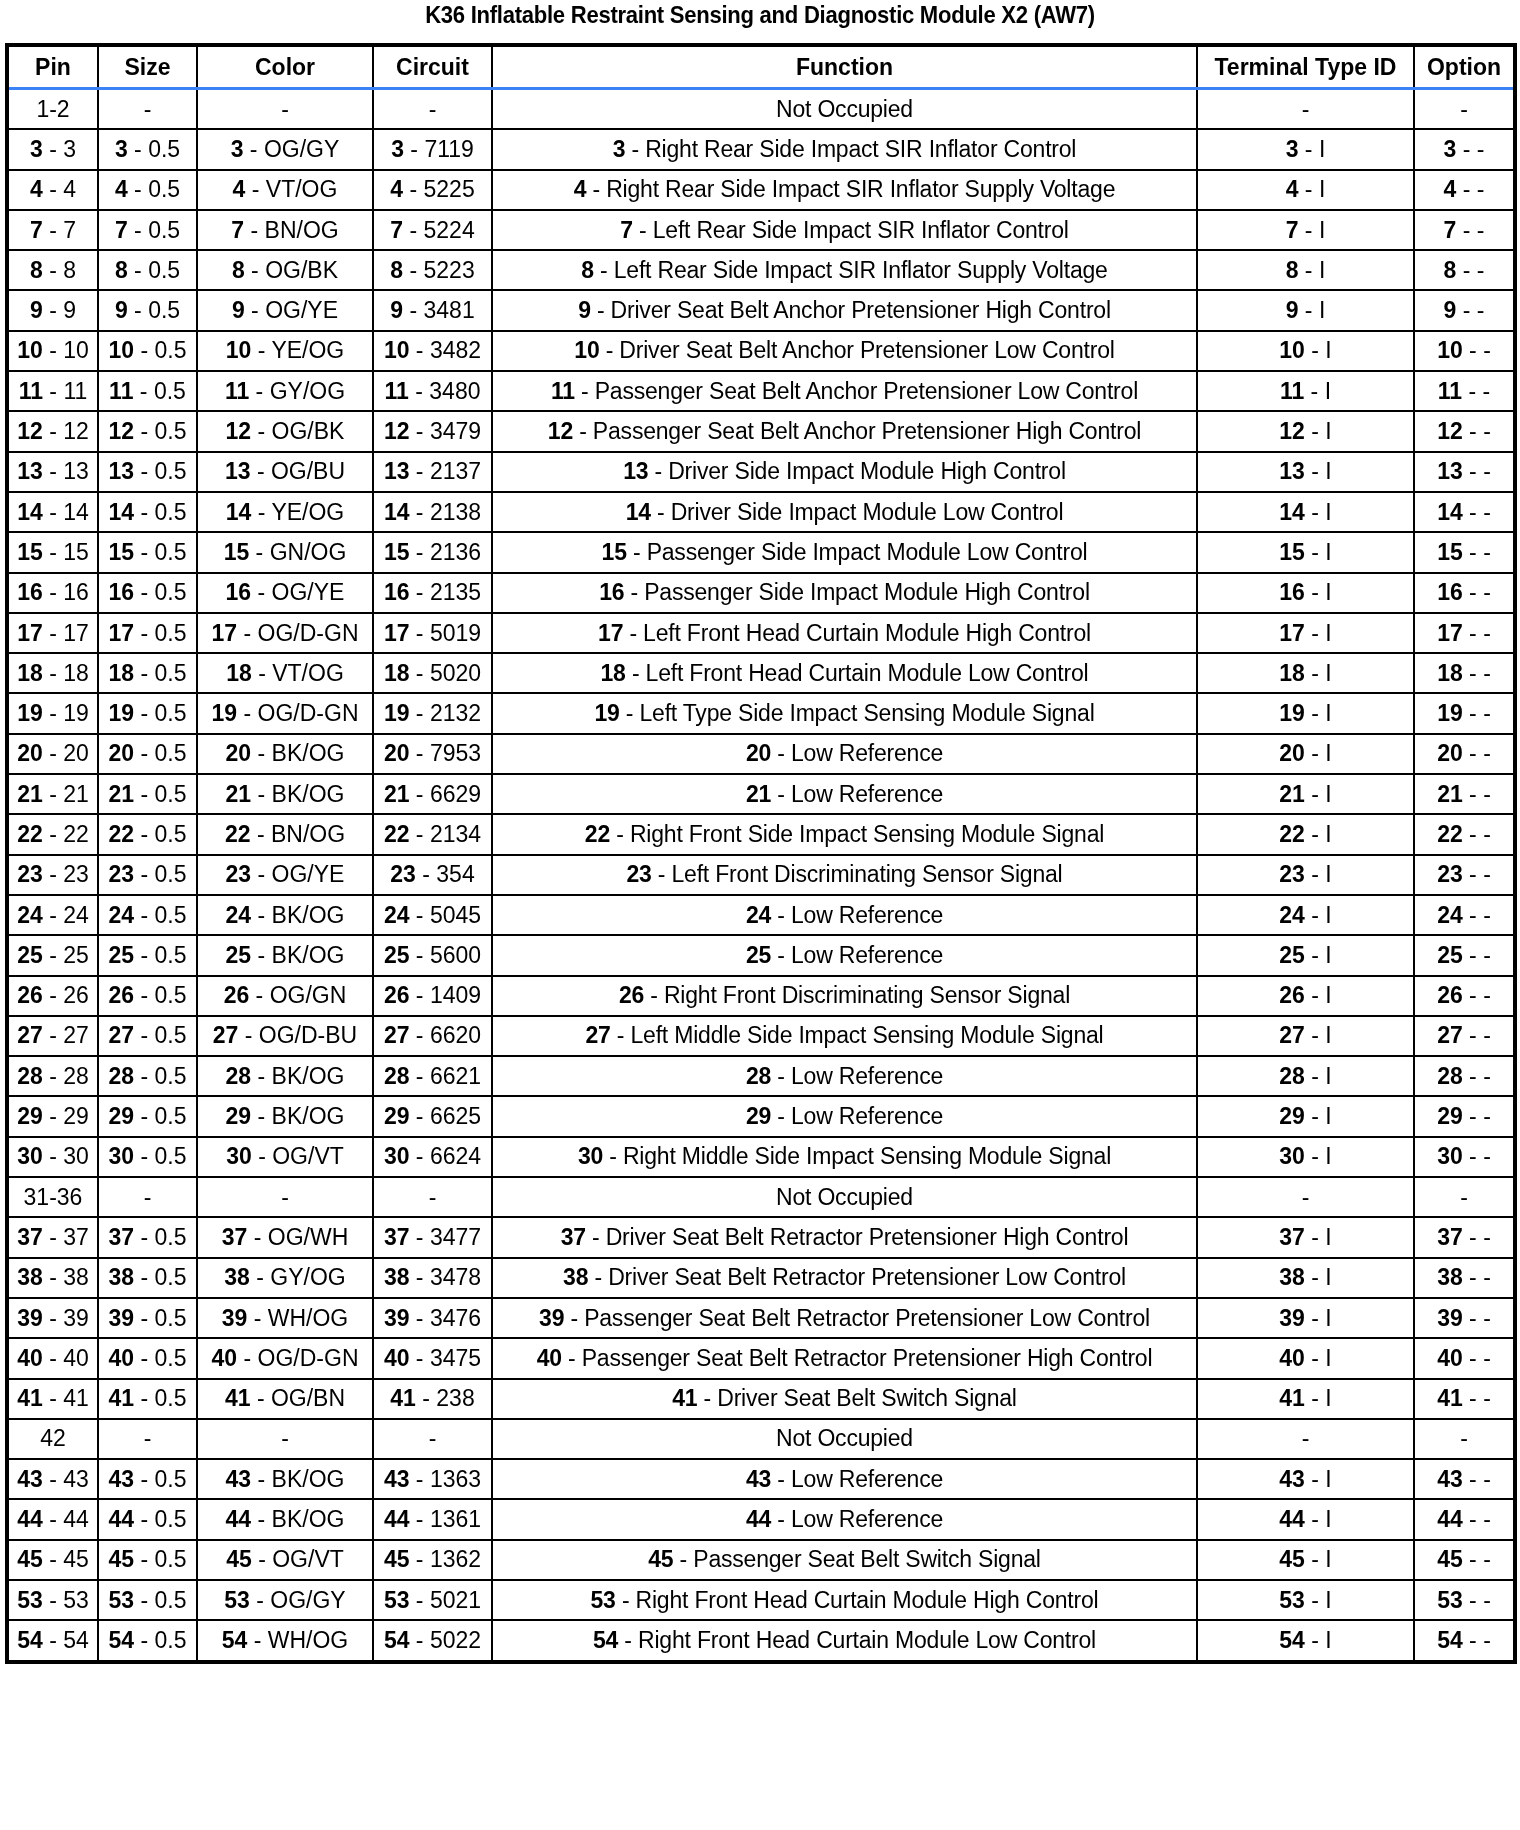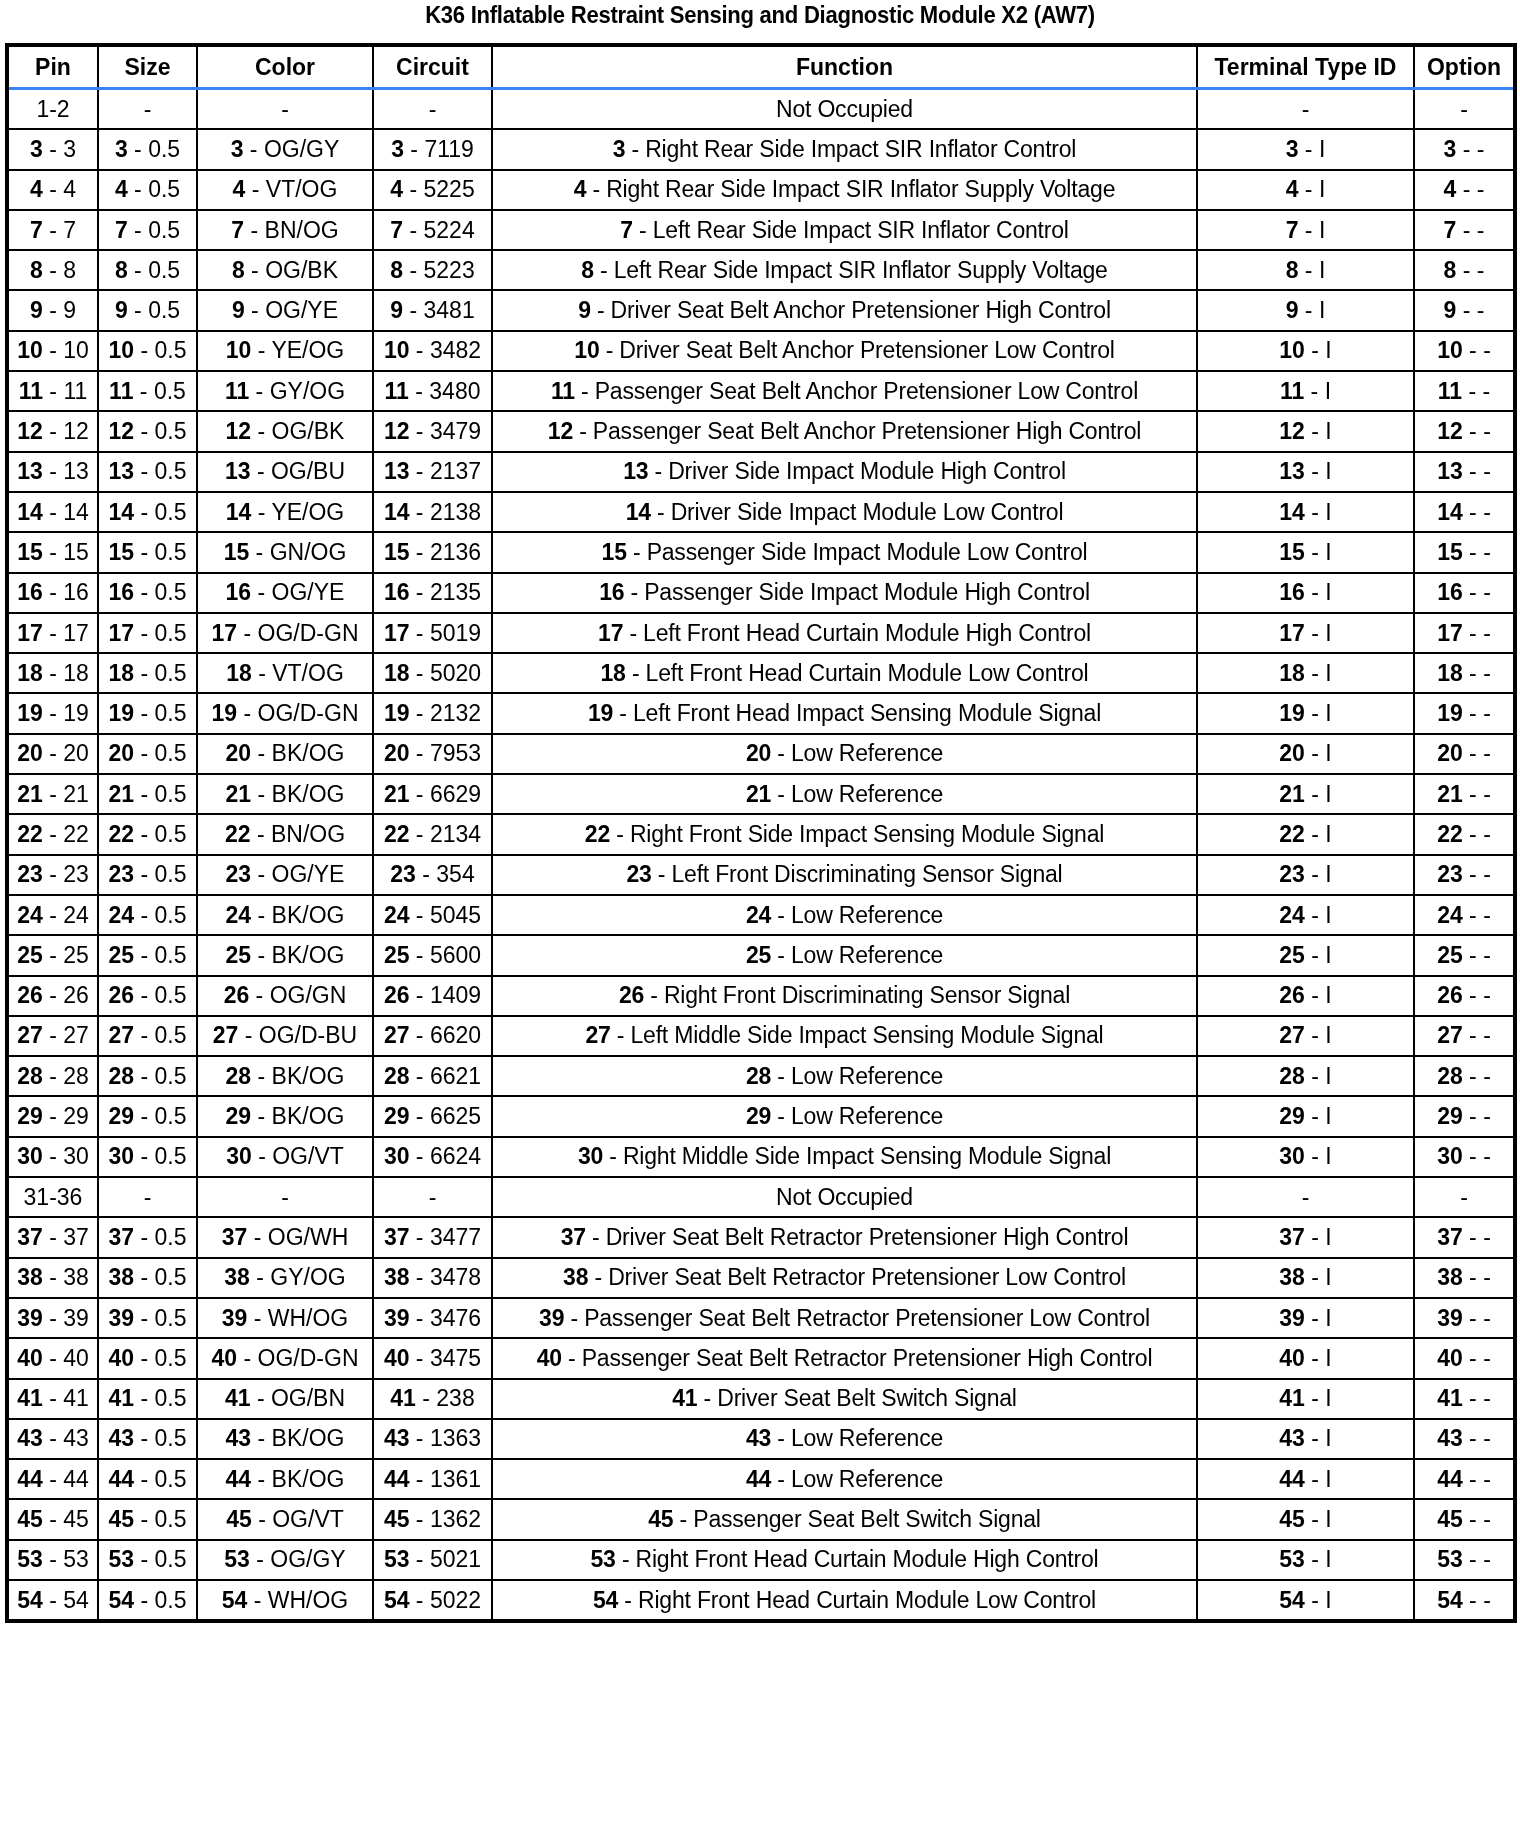--- a/index.html
+++ b/index.html
@@ -185,21 +185,21 @@
         <td><span class="num">18</span> - <span>5020</span></td>
         <td class="func"><span class="num">18</span> - <span>Left Front Head Curtain Module Low Control</span></td>
         <td><span class="num">18</span> - <span>I</span></td>
         <td><span class="num">18</span> - <span>-</span></td>
       </tr>
       <tr>
         <td><span class="num">19</span> - <span>19</span></td>
         <td><span class="num">19</span> - <span>0.5</span></td>
         <td><span class="num">19</span> - <span>OG/D-GN</span></td>
         <td><span class="num">19</span> - <span>2132</span></td>
-        <td class="func"><span class="num">19</span> - <span>Left Front Head Impact Sensing Module Signal</span></td>
+        <td class="func"><span class="num">19</span> - <span>Left Type Side Impact Sensing Module Signal</span></td>
         <td><span class="num">19</span> - <span>I</span></td>
         <td><span class="num">19</span> - <span>-</span></td>
       </tr>
       <tr>
         <td><span class="num">20</span> - <span>20</span></td>
         <td><span class="num">20</span> - <span>0.5</span></td>
         <td><span class="num">20</span> - <span>BK/OG</span></td>
         <td><span class="num">20</span> - <span>7953</span></td>
         <td class="func"><span class="num">20</span> - <span>Low Reference</span></td>
         <td><span class="num">20</span> - <span>I</span></td>
@@ -343,20 +343,29 @@
       <tr>
         <td><span class="num">41</span> - <span>41</span></td>
         <td><span class="num">41</span> - <span>0.5</span></td>
         <td><span class="num">41</span> - <span>OG/BN</span></td>
         <td><span class="num">41</span> - <span>238</span></td>
         <td class="func"><span class="num">41</span> - <span>Driver Seat Belt Switch Signal</span></td>
         <td><span class="num">41</span> - <span>I</span></td>
         <td><span class="num">41</span> - <span>-</span></td>
       </tr>
       <tr>
+        <td>42</td>
+        <td>-</td>
+        <td>-</td>
+        <td>-</td>
+        <td class="func">Not Occupied</td>
+        <td>-</td>
+        <td>-</td>
+      </tr>
+      <tr>
         <td><span class="num">43</span> - <span>43</span></td>
         <td><span class="num">43</span> - <span>0.5</span></td>
         <td><span class="num">43</span> - <span>BK/OG</span></td>
         <td><span class="num">43</span> - <span>1363</span></td>
         <td class="func"><span class="num">43</span> - <span>Low Reference</span></td>
         <td><span class="num">43</span> - <span>I</span></td>
         <td><span class="num">43</span> - <span>-</span></td>
       </tr>
       <tr>
         <td><span class="num">44</span> - <span>44</span></td>

